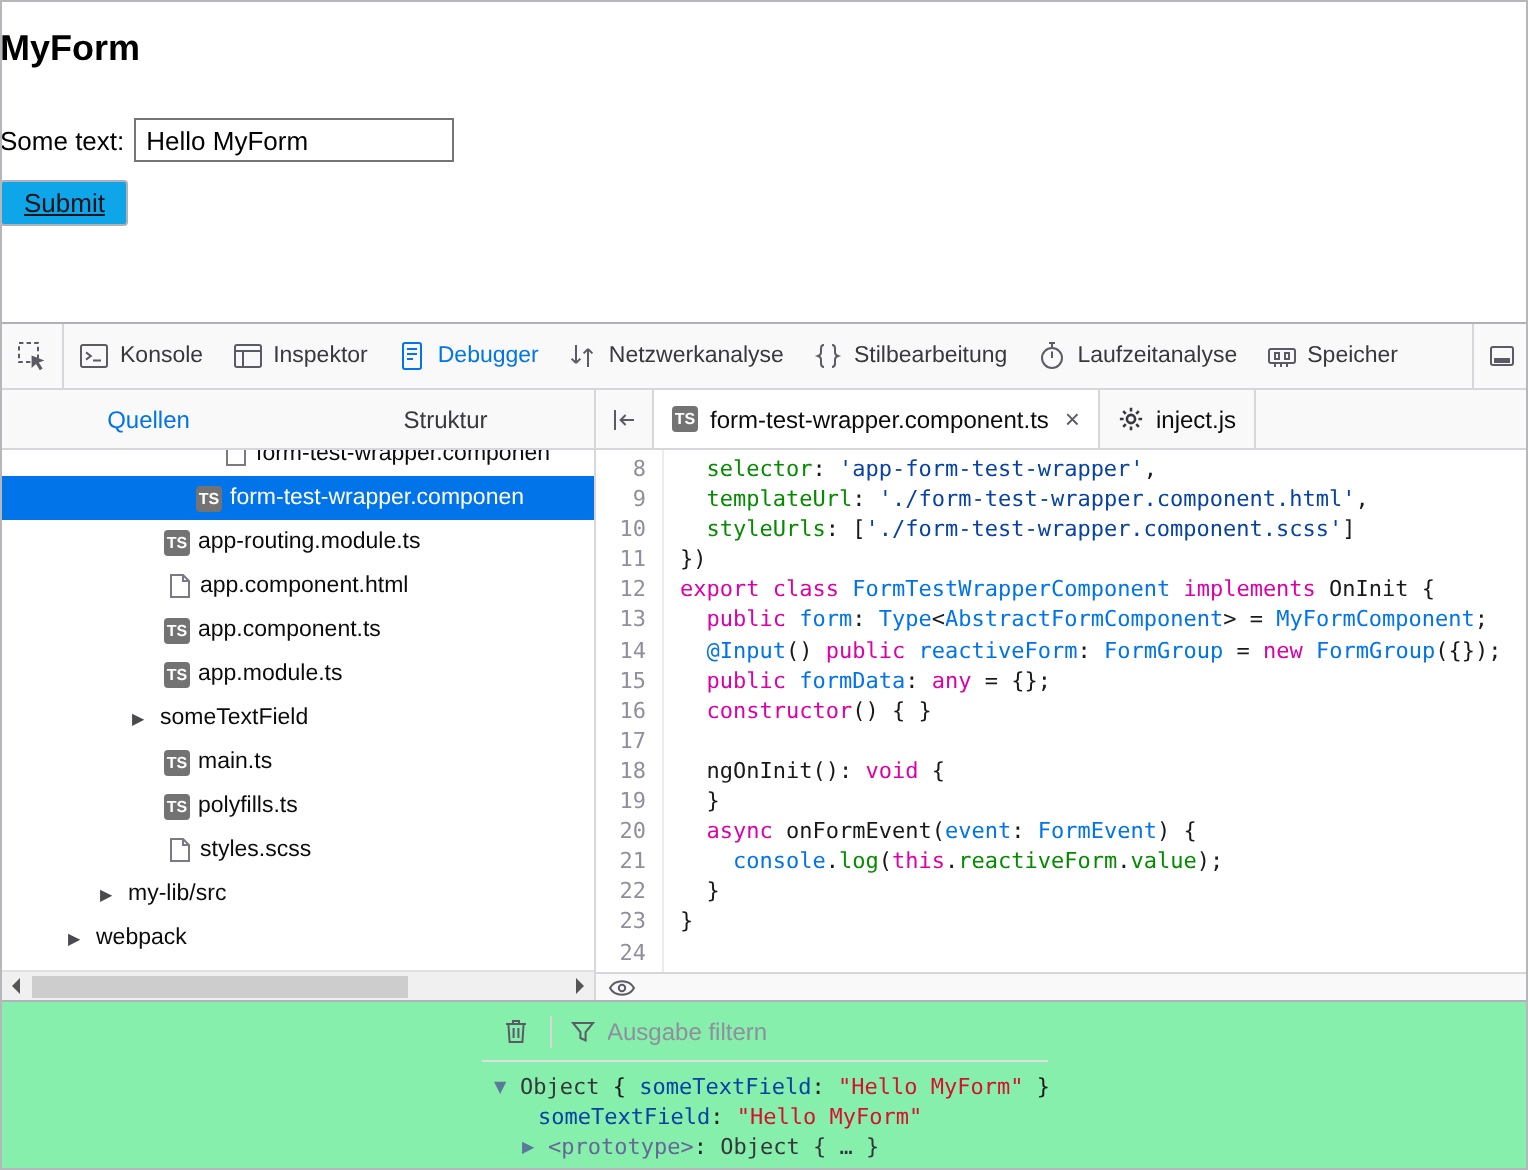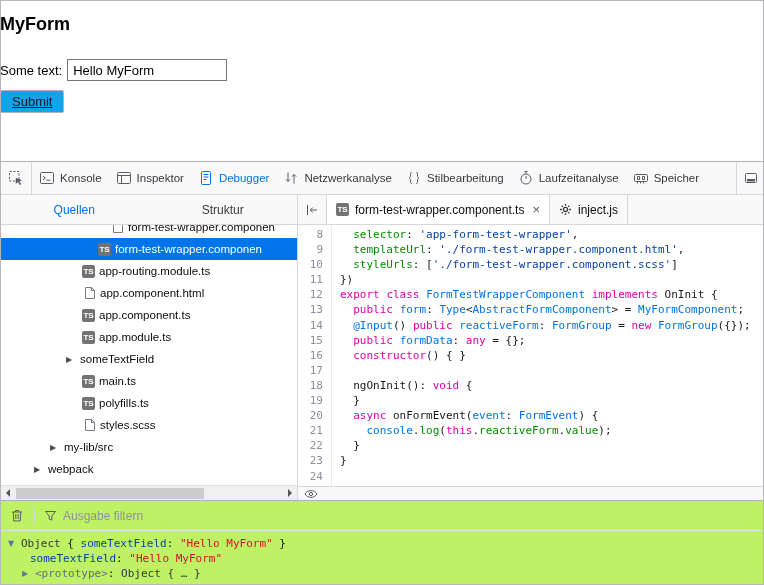--- a/index.html
+++ b/index.html
@@ -66,21 +66,21 @@
   .tok-kw { color:#dd00a9; }
   .tok-str { color:#0842a4; }
   .tok-prop { color:#058b00; }
   .tok-var { color:#0074e8; }
   .tok-meta { color:#0074e8; }
   .tok-plain { color:#18191a; }
 
   .editor-footer { height:14px; flex:0 0 14px; border-top:1px solid #d7d7db; background:#f9f9fa; display:flex; align-items:center; padding:0 6px; color:#5b5b66; }
 
   
-  .console { height:85px; flex:0 0 85px; border-top:1px solid #b1b1b9; display:flex; flex-direction:column; background:#bef264; }
+  .console { height:85px; flex:0 0 85px; border-top:1px solid #b1b1b9; display:flex; flex-direction:column; background:#86efac;align-items:center; }
   .console-toolbar { height:30px; flex:0 0 30px; border-bottom:1px solid #e0e0e2; display:flex; align-items:center; color:#5b5b66; }
   .trash-btn { width:34px; display:flex; align-items:center; justify-content:center; }
   .vsep { width:1px; height:16px; background:#d7d7db; margin-right:9px; }
   .funnel { margin-right:6px; color:#5b5b66; }
   .filter-input { border:none; outline:none; background:transparent; font-size:12px; font-family:inherit; color:#0c0c0d; width:220px; }
   .filter-input::placeholder { color:#8f8f9d; opacity:1; }
   .console-out { flex:1; padding-top:5px; font-family:"DejaVu Sans Mono","Liberation Mono",monospace; font-size:11px; overflow:hidden; }
   .console-row { height:15px; display:flex; align-items:center; white-space:pre; }
   .twisty { width:13px; flex:0 0 13px; font-size:8px; color:#5a7a9a; font-family:"DejaVu Sans",sans-serif; }
   .c-prop { color:#0842a4; }

